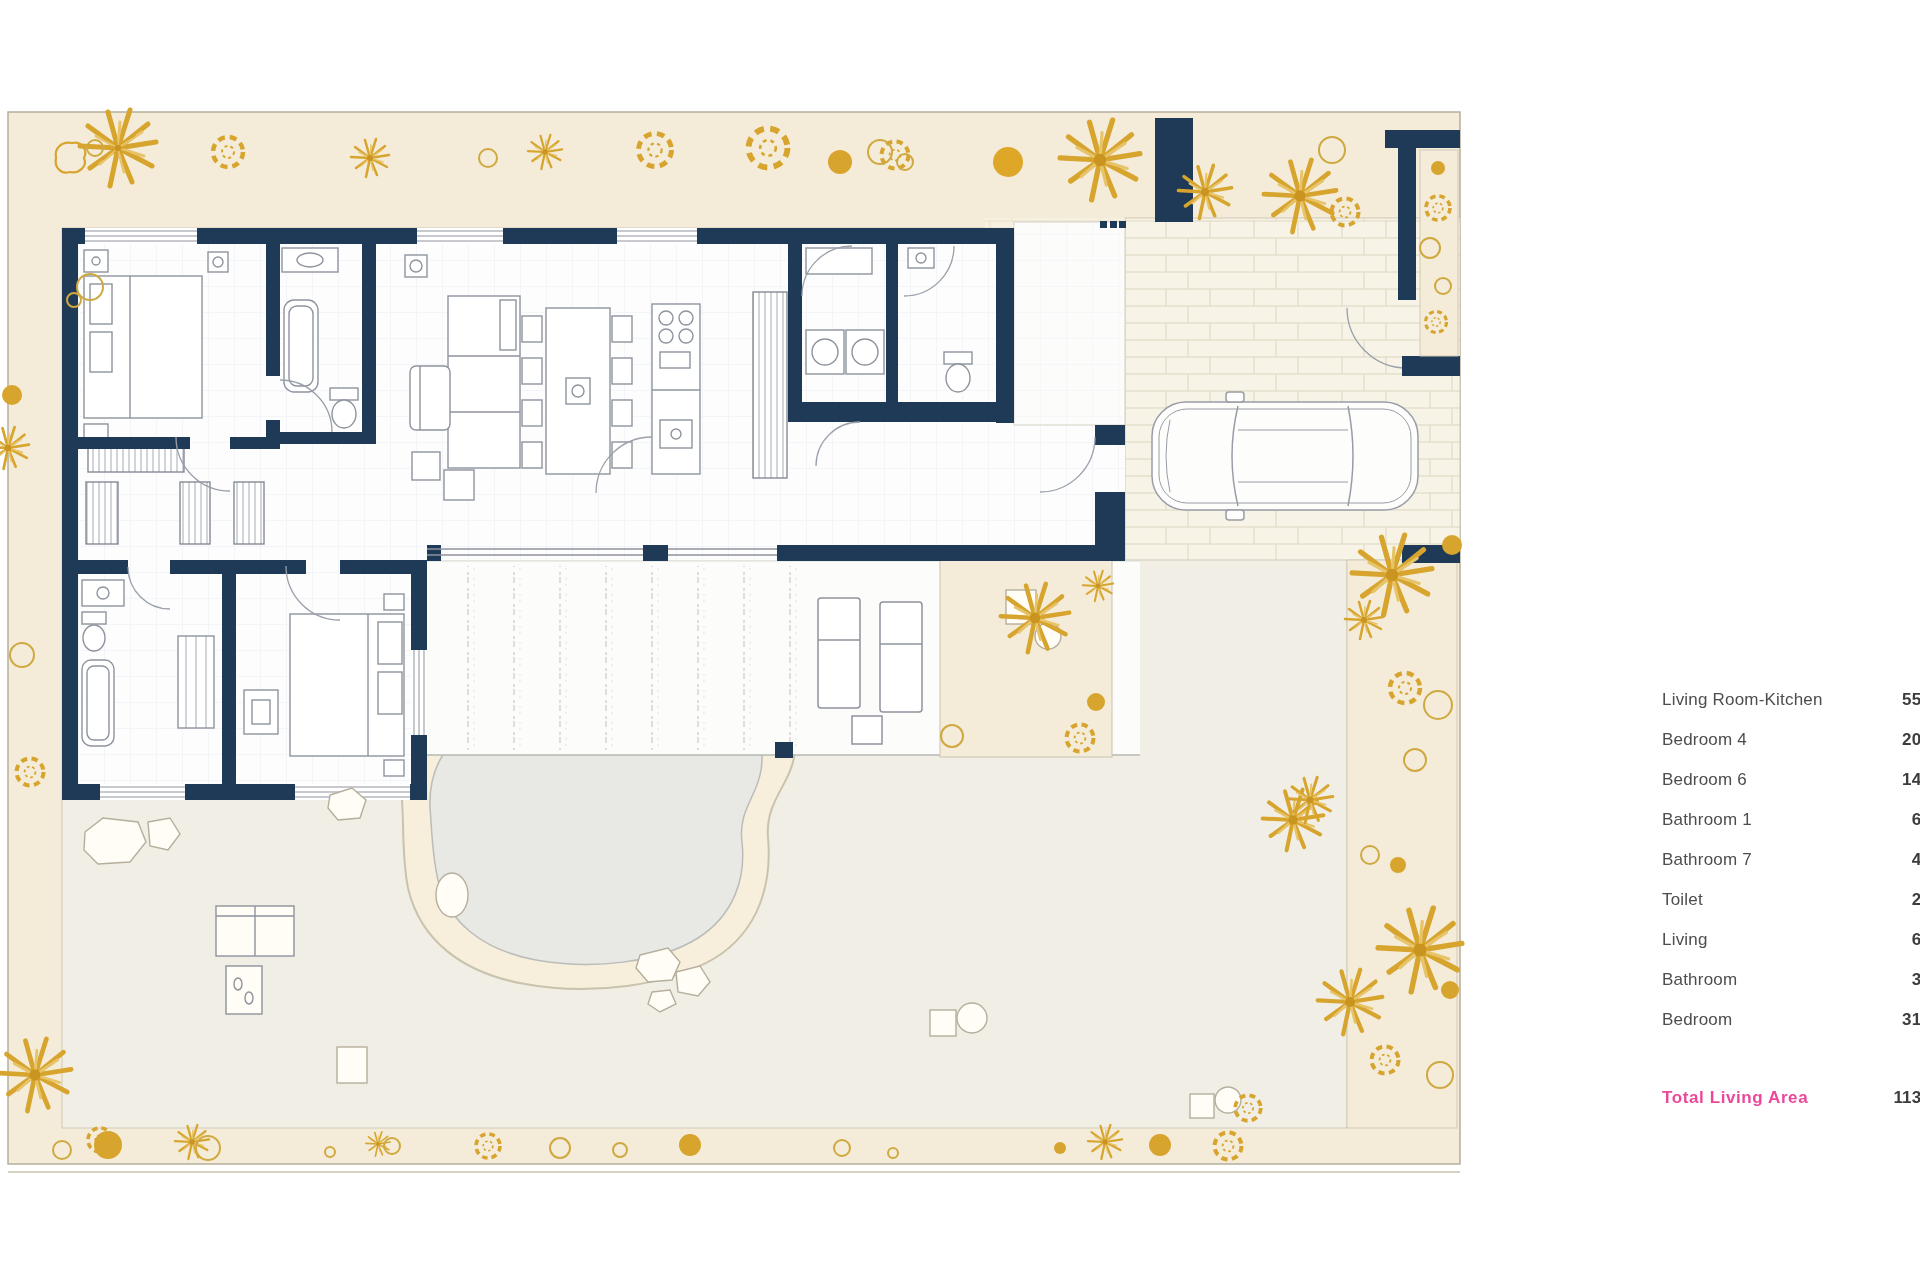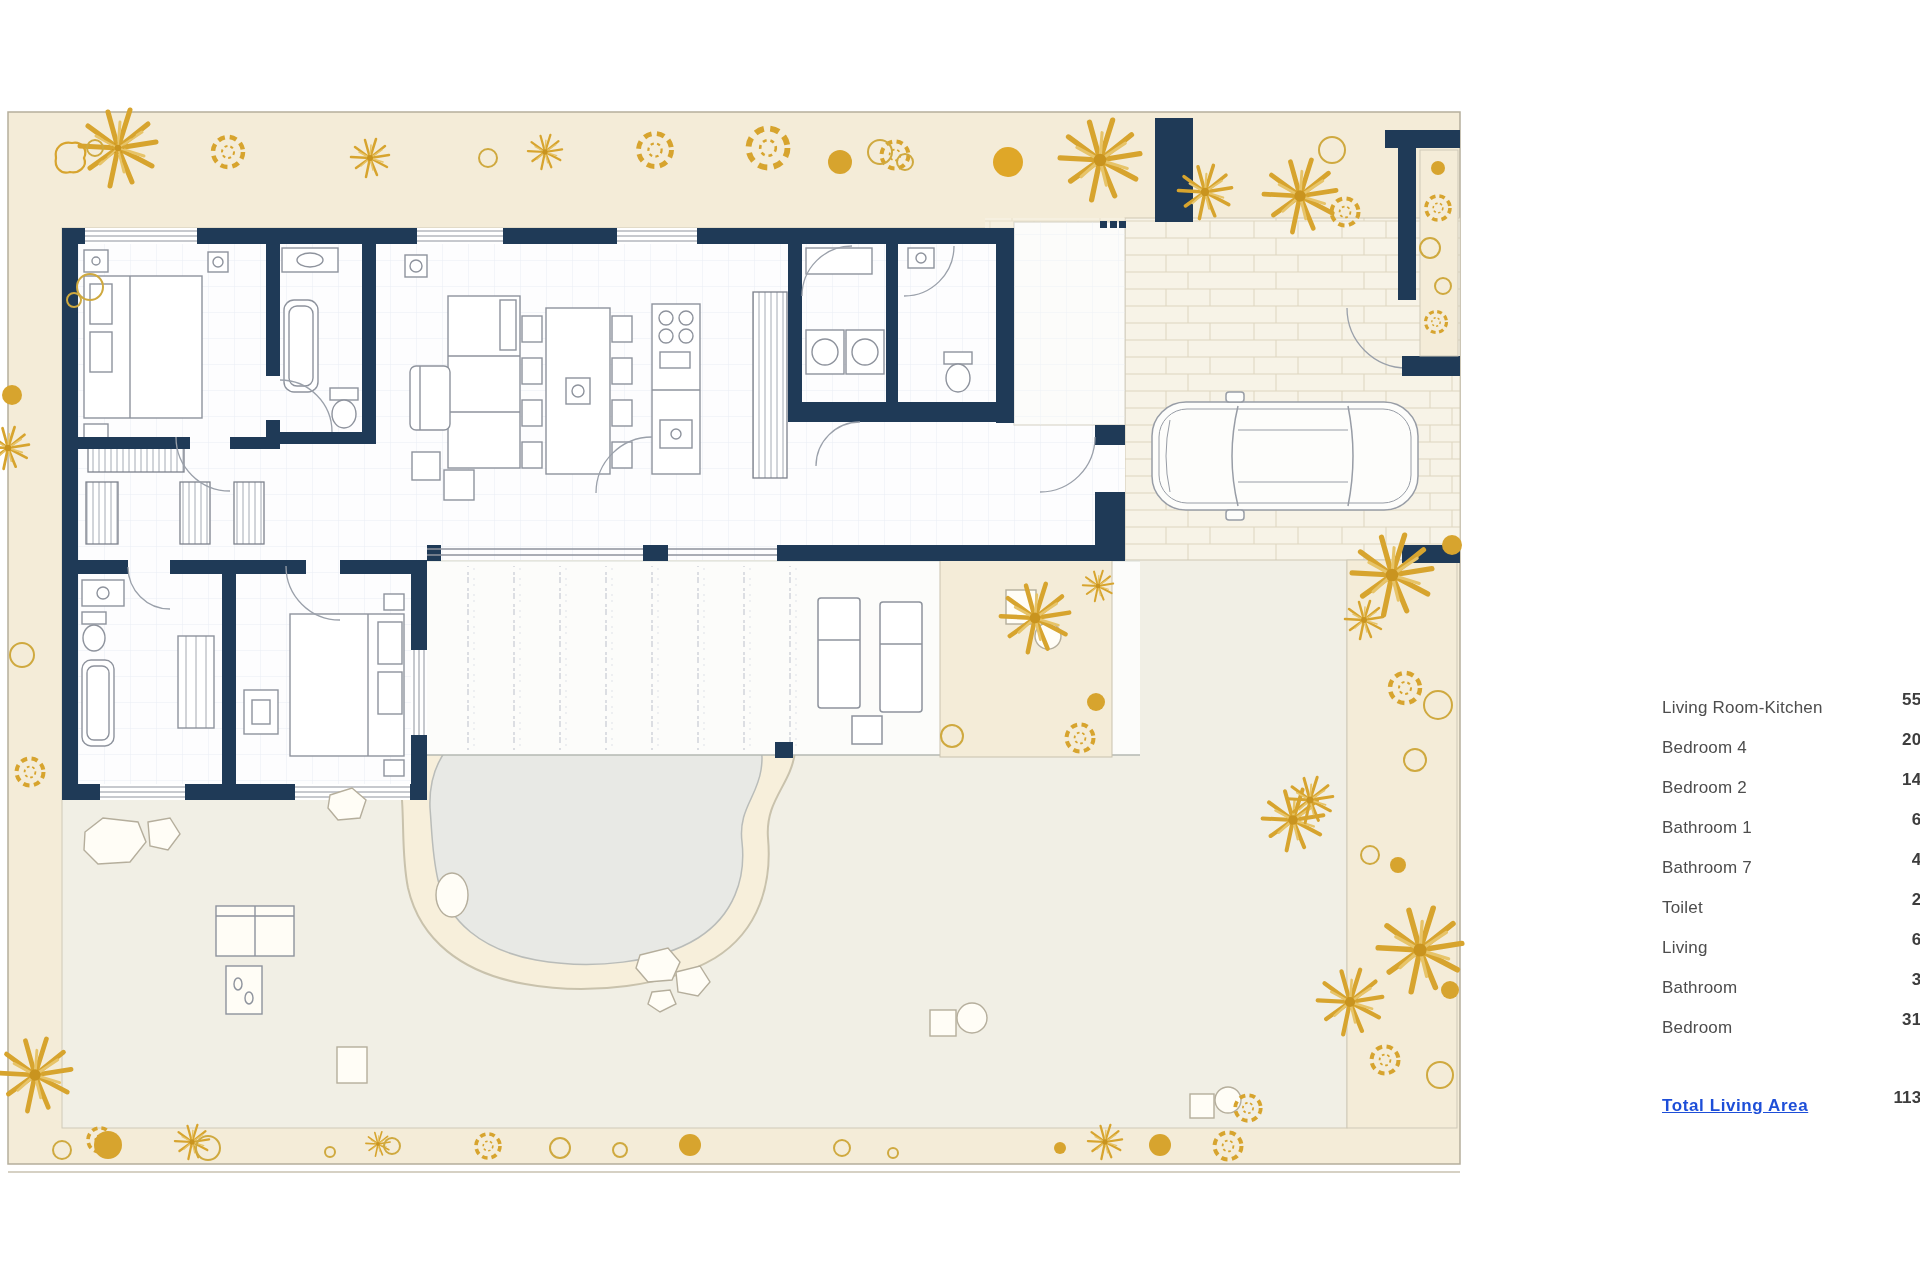--- a/index.html
+++ b/index.html
@@ -4,23 +4,23 @@
 <style>
   html,body{margin:0;padding:0;}
   body{
     width:1920px;height:1280px;position:relative;overflow:hidden;
     background:#ffffff;
     font-family:"Liberation Sans","DejaVu Sans",sans-serif;
   }
   #plan-svg{position:absolute;left:0;top:0;}
   .legend{position:absolute;left:1662px;top:0;width:300px;}
   .leg-row{position:absolute;left:0;width:300px;height:24px;font-size:17px;color:#4d4d4d;letter-spacing:.2px;}
-  .leg-label{position:absolute;left:0;top:8px;white-space:nowrap;text-align:right;}
+  .leg-label{position:absolute;left:0;top:0;white-space:nowrap;text-align:right;}
   .leg-value{position:absolute;left:178px;width:96px;top:0;text-align:right;font-weight:bold;color:#3d3d3d;white-space:nowrap;}
-  .leg-total .leg-label{font-weight:bold;color:#1d4ed8;letter-spacing:.6px;text-decoration:underline;}
+  .leg-total .leg-label{font-weight:bold;color:#ec4899;letter-spacing:.6px;}
 </style>
 </head>
 <body>
 
 <svg id="plan-svg" width="1920" height="1280" viewBox="0 0 1920 1280">
   <defs>
     <pattern id="grid" width="26" height="26" patternUnits="userSpaceOnUse">
       <path d="M26 0H0V26" fill="none" stroke="#e9edf4" stroke-width="1"></path>
     </pattern>
     <pattern id="brick" width="88" height="34" patternUnits="userSpaceOnUse">
@@ -511,21 +511,21 @@
 <div class="legend">
   <div class="leg-row" style="top:690px">
     <span class="leg-label">Living Room-Kitchen</span>
     <span class="leg-value">55,1</span>
   </div>
   <div class="leg-row" style="top:730px">
     <span class="leg-label">Bedroom 4</span>
     <span class="leg-value">20,1</span>
   </div>
   <div class="leg-row" style="top:770px">
-    <span class="leg-label">Bedroom  2</span>
+    <span class="leg-label">Bedroom  6</span>
     <span class="leg-value">14,1</span>
   </div>
   <div class="leg-row" style="top:810px">
     <span class="leg-label">Bathroom 1</span>
     <span class="leg-value">6,0</span>
   </div>
   <div class="leg-row" style="top:850px">
     <span class="leg-label">Bathroom 7</span>
     <span class="leg-value">4,6</span>
   </div>

